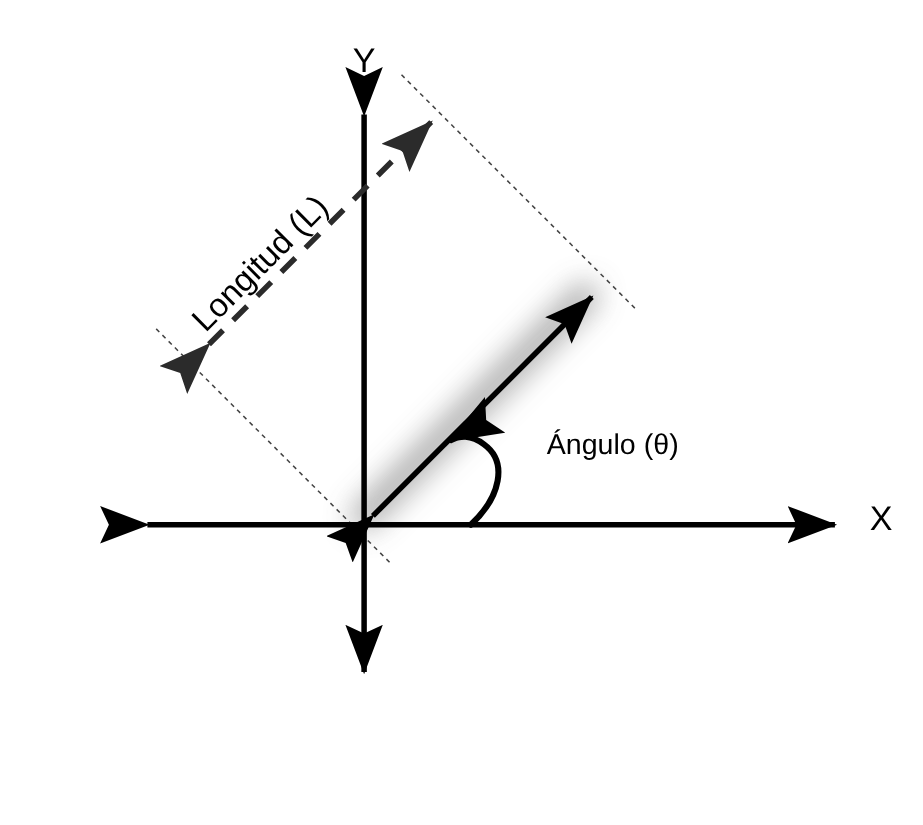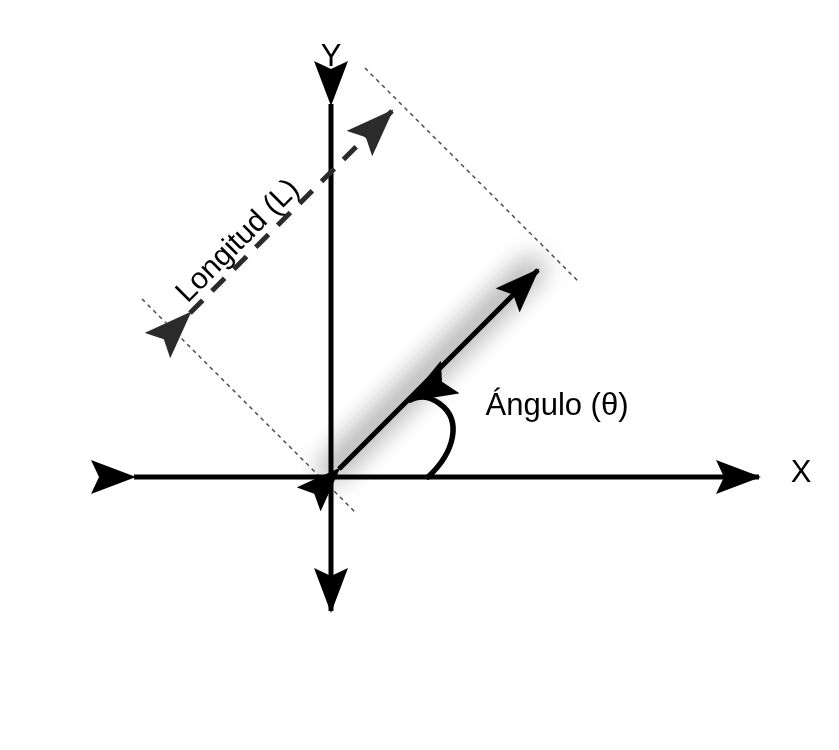--- a/index.html
+++ b/index.html
@@ -43,21 +43,21 @@
   #label-x {
     left: 801px;
     top: 471px;
     transform: translate(-50%, -50%);
     font-size: 31px;
   }
   #label-angle {
     left: 557px;
     top: 404px;
     transform: translate(-50%, -50%);
-    font-size: 31px;
+    font-size: 26px;
   }
   #label-length {
     left: 237px;
     top: 240px;
     transform: translate(-50%, -50%) rotate(-45deg);
     transform-origin: 50% 50%;
     font-size: 30px;
   }
 </style>
 </head>

